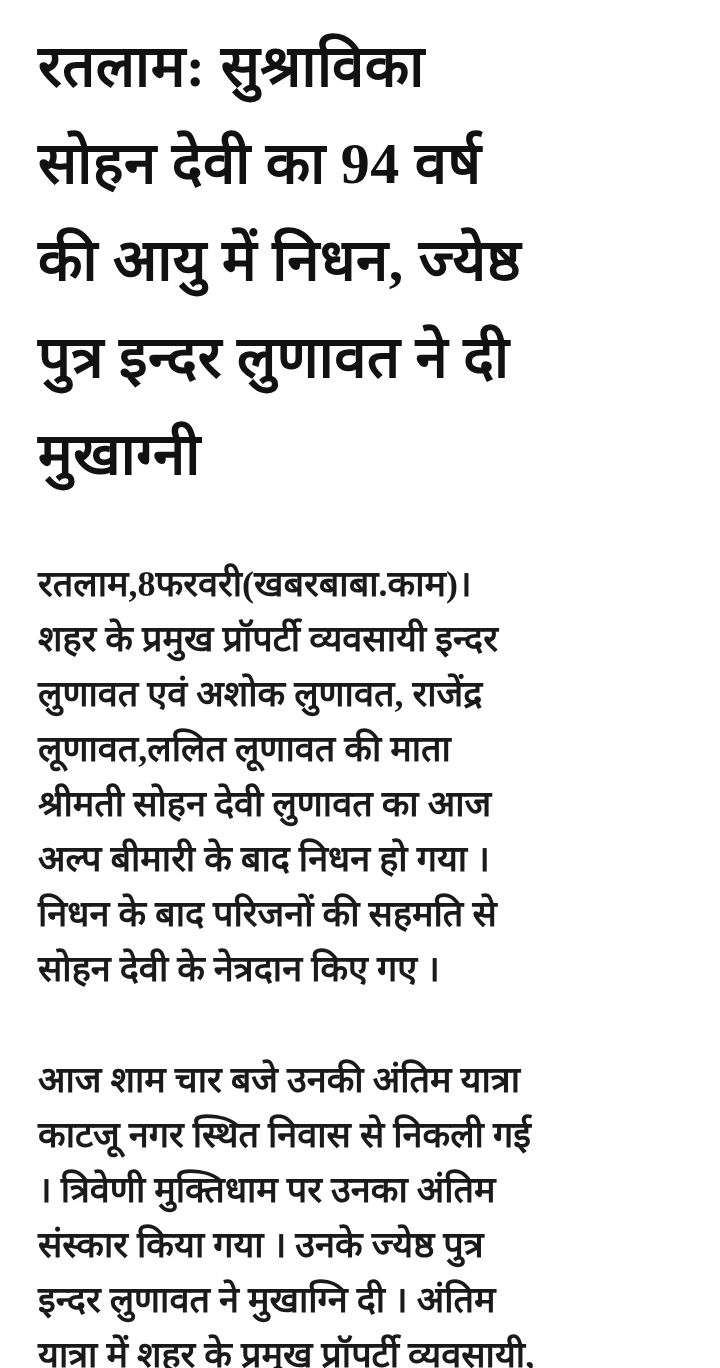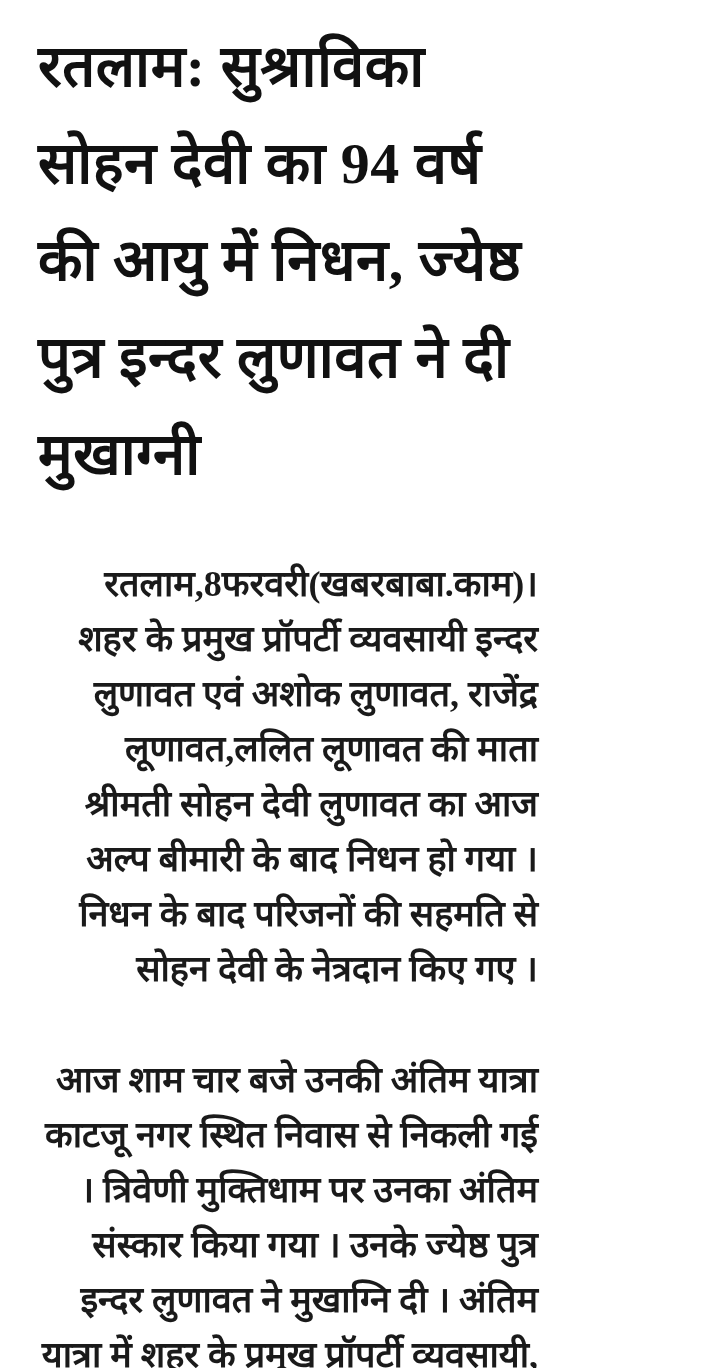--- a/index.html
+++ b/index.html
@@ -28,21 +28,21 @@
     font-weight: 700;
     color: #111111;
     letter-spacing: 0.5px;
   }
   .body-paragraph {
     margin: 0 0 56px 0;
     font-size: 36px;
     line-height: 55px;
     font-weight: 700;
     color: #1a1a1a;
-    text-align: right;
+    text-align: left;
   }
   .body-paragraph:last-child {
     margin-bottom: 16px;
   }
 </style>
 </head>
 <body>
 
 <main class="article">
   <h1 class="headline">रतलाम: सुश्राविका सोहन देवी का 94 वर्ष की आयु में निधन, ज्येष्ठ पुत्र इन्दर लुणावत ने दी मुखाग्नी</h1>

